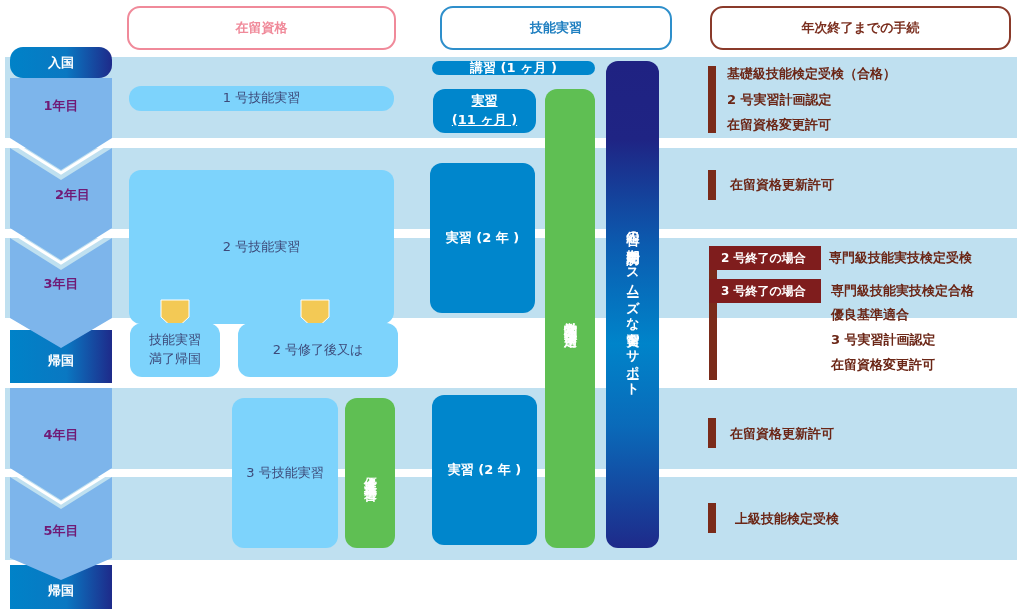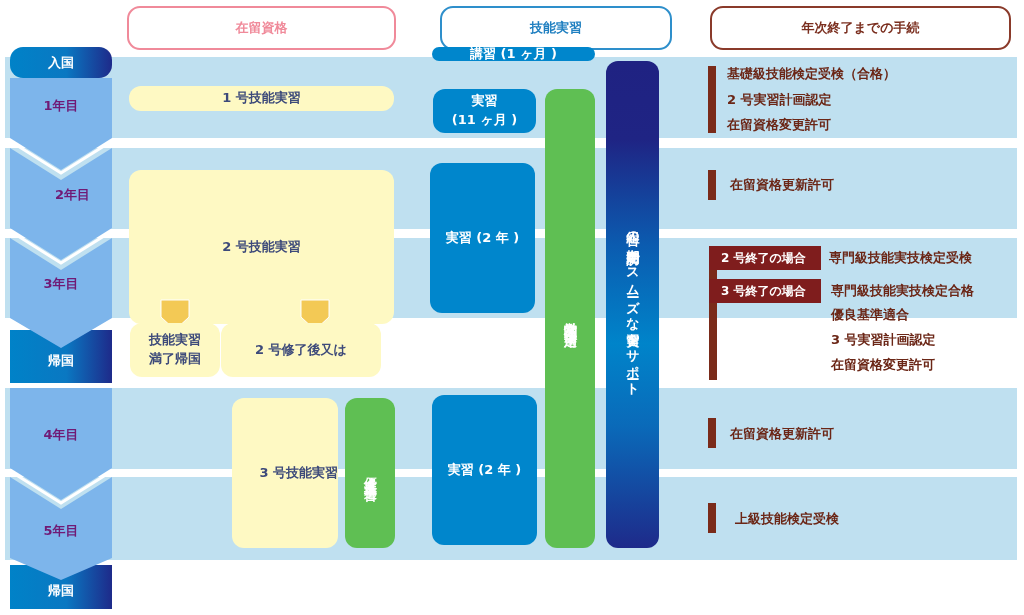--- a/index.html
+++ b/index.html
@@ -2,21 +2,21 @@
 <html><head>
   <meta charset="utf-8">
   <style>
     html, body { margin: 0; padding: 0; background: #ffffff; }
     body { width: 1024px; height: 615px; position: relative; overflow: hidden;
            font-family: "DejaVu Sans", "Liberation Sans", sans-serif; }
     .abs { position: absolute; box-sizing: border-box; }
     .center { display: flex; align-items: center; justify-content: center; text-align: center; }
     .hdr { border: 2px solid; border-radius: 13px; background: #fff; font-size: 13px; font-weight: bold; }
     .band { background: #bfe0f0; left: 5px; width: 1012px; }
-    .pink { background: #fef9c3; color: #3d4a7a; font-weight: bold; font-size: 13px; border-radius: 12px; line-height: 1.45; }
+    .pink { background: #7dd3fc; color: #3d4a7a; font-weight: normal; font-size: 13px; border-radius: 12px; line-height: 1.45; }
     .blue { background: #0086cc; color: #ffffff; font-weight: bold; font-size: 13px; border-radius: 12px; line-height: 1.45; }
     .green { background: #5fbf53; color: #ffffff; font-weight: bold; font-size: 13px; border-radius: 12px; }
     .navy { border-radius: 12px; color: #fff; font-weight: bold; font-size: 13px;
             background: linear-gradient(to bottom, #1f2282 0%, #1f2484 16%, #0b5cb0 38%, #0084ca 58%, #0a6ab9 75%, #1e2a8a 100%); }
     .vtext { writing-mode: vertical-rl; text-orientation: upright; letter-spacing: 2px; }
     .dark-gradient { background: linear-gradient(to right, #0082c8 0%, #0a78c2 55%, #1e2a8a 100%); color: #fff; font-size: 13px; font-weight: bold; }
     .yr { color: #701a75; font-weight: bold; font-size: 13px; }
     .brown-bar { background: #7a2b1a; }
     .proc { color: #6b2616; font-size: 13px; font-weight: bold; white-space: nowrap; }
     .case-label { background: #7f1d1d; color: #fff; font-size: 12px; font-weight: bold; padding-left: 12px; display: flex; align-items: center; }
@@ -79,35 +79,35 @@
   <polygon fill="#f3c955" stroke="#ffffff" stroke-width="1" points="1,1 29,1 29,18 15,31 1,18"></polygon>
 </svg>
 <svg class="abs" width="30" height="32" style="left:300px; top:299px;">
   <polygon fill="#f3c955" stroke="#ffffff" stroke-width="1" points="1,1 29,1 29,18 15,31 1,18"></polygon>
 </svg>
 
 <div class="abs center pink" style="left:130px; top:323px; width:90px; height:54px; flex-direction:column;">
   <span>技能実習</span>
   <span>満了帰国</span>
 </div>
-<div class="abs center pink" style="left:221px; top:323px; width:160px; height:54px; flex-direction:row;">
+<div class="abs center pink" style="left:238px; top:323px; width:160px; height:54px; flex-direction:row;">
   <span>2 号修了後又は</span>
 </div>
 
-<div class="abs center pink" style="left:232px; top:398px; width:106px; height:150px;justify-content:flex-end;">
+<div class="abs center pink" style="left:232px; top:398px; width:106px; height:150px;">
   <span>3 号技能実習</span>
 </div>
 <div class="abs center green" style="left:345px; top:398px; width:50px; height:150px;">
   <span class="vtext">優良基準適合</span>
 </div>
 
-<div class="abs center blue" style="left:432px; top:47px; width:163px; height:14px;">
+<div class="abs center blue" style="left:432px; top:61px; width:163px; height:14px;">
   <span>講習 (1 ヶ月 )</span>
 </div>
-<div class="abs center blue" style="left:433px; top:89px; width:103px; height:44px; flex-direction:column;">
+<div class="abs center blue" style="left:433px; top:89px; width:103px; height:44px; flex-direction:column;text-decoration:underline;">
   <span>実習</span>
   <span>(11 ヶ月 )</span>
 </div>
 <div class="abs center blue" style="left:430px; top:163px; width:105px; height:150px;">
   <span>実習 (2 年 )</span>
 </div>
 <div class="abs center blue" style="left:432px; top:395px; width:105px; height:150px;">
   <span>実習 (2 年 )</span>
 </div>
 <div class="abs center green" style="left:545px; top:89px; width:50px; height:459px;">

